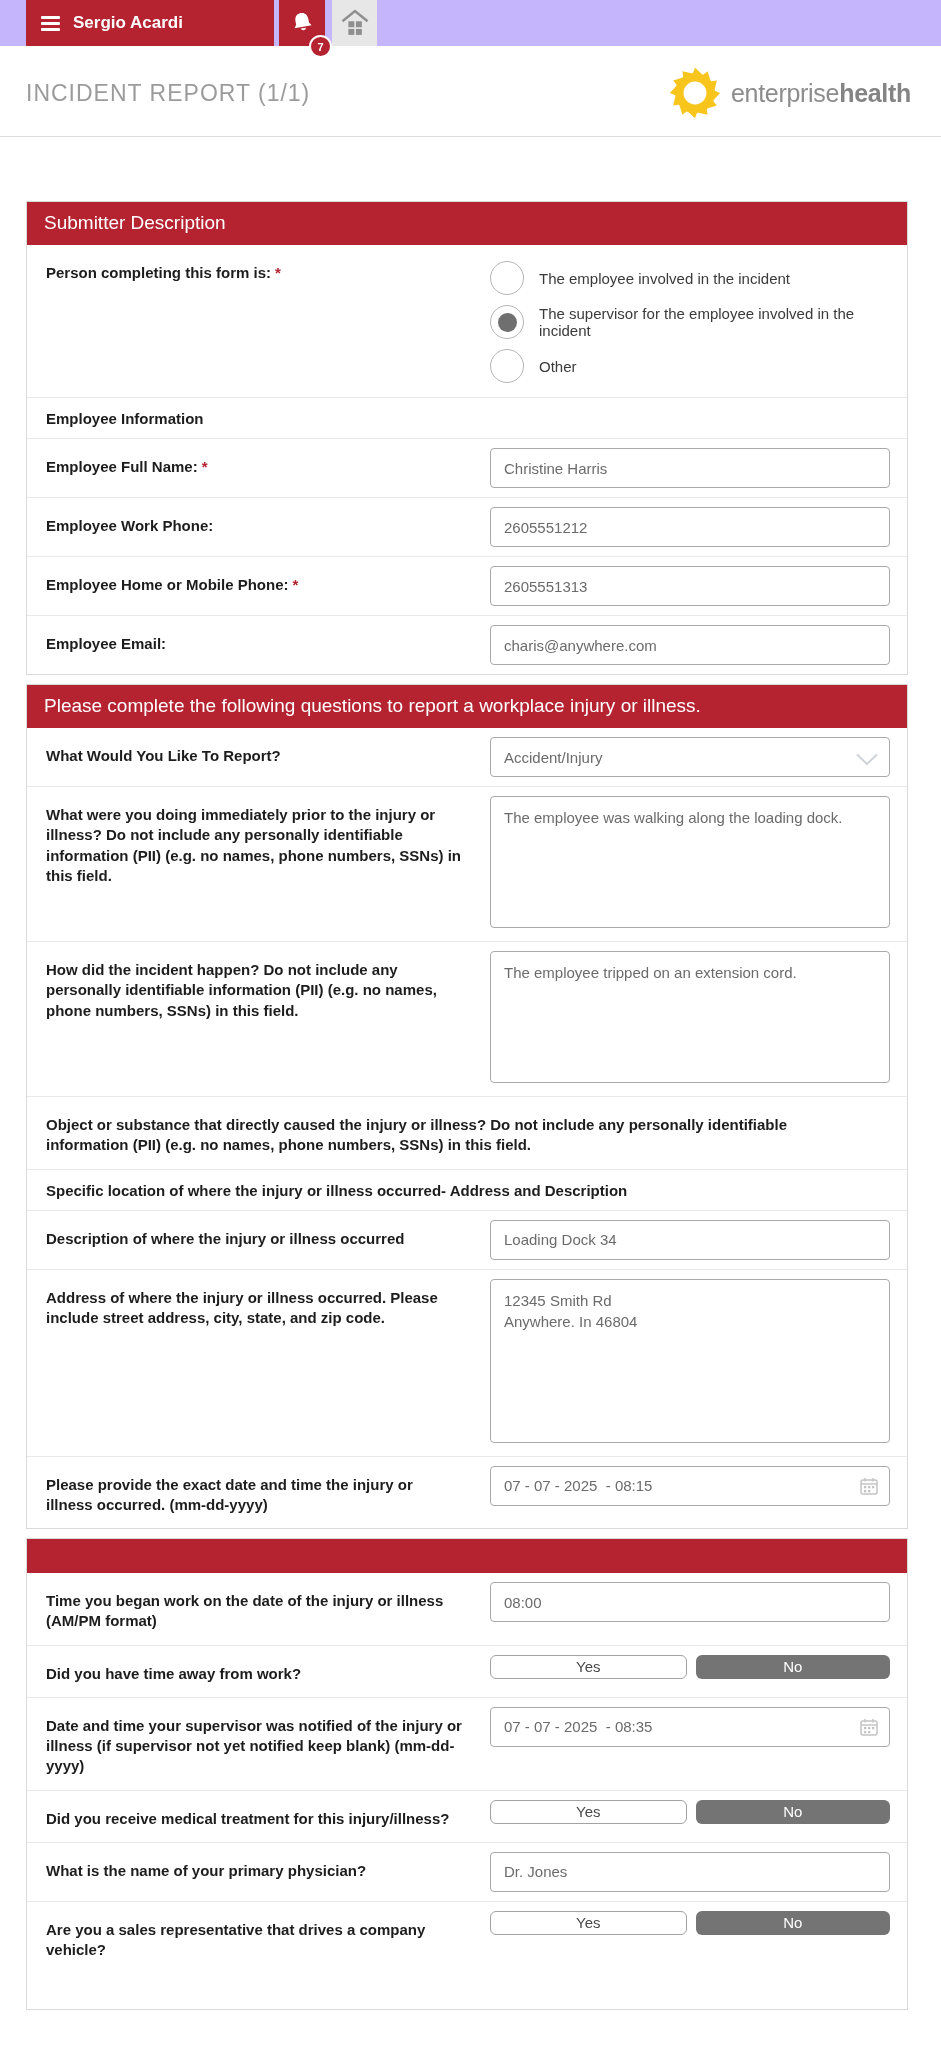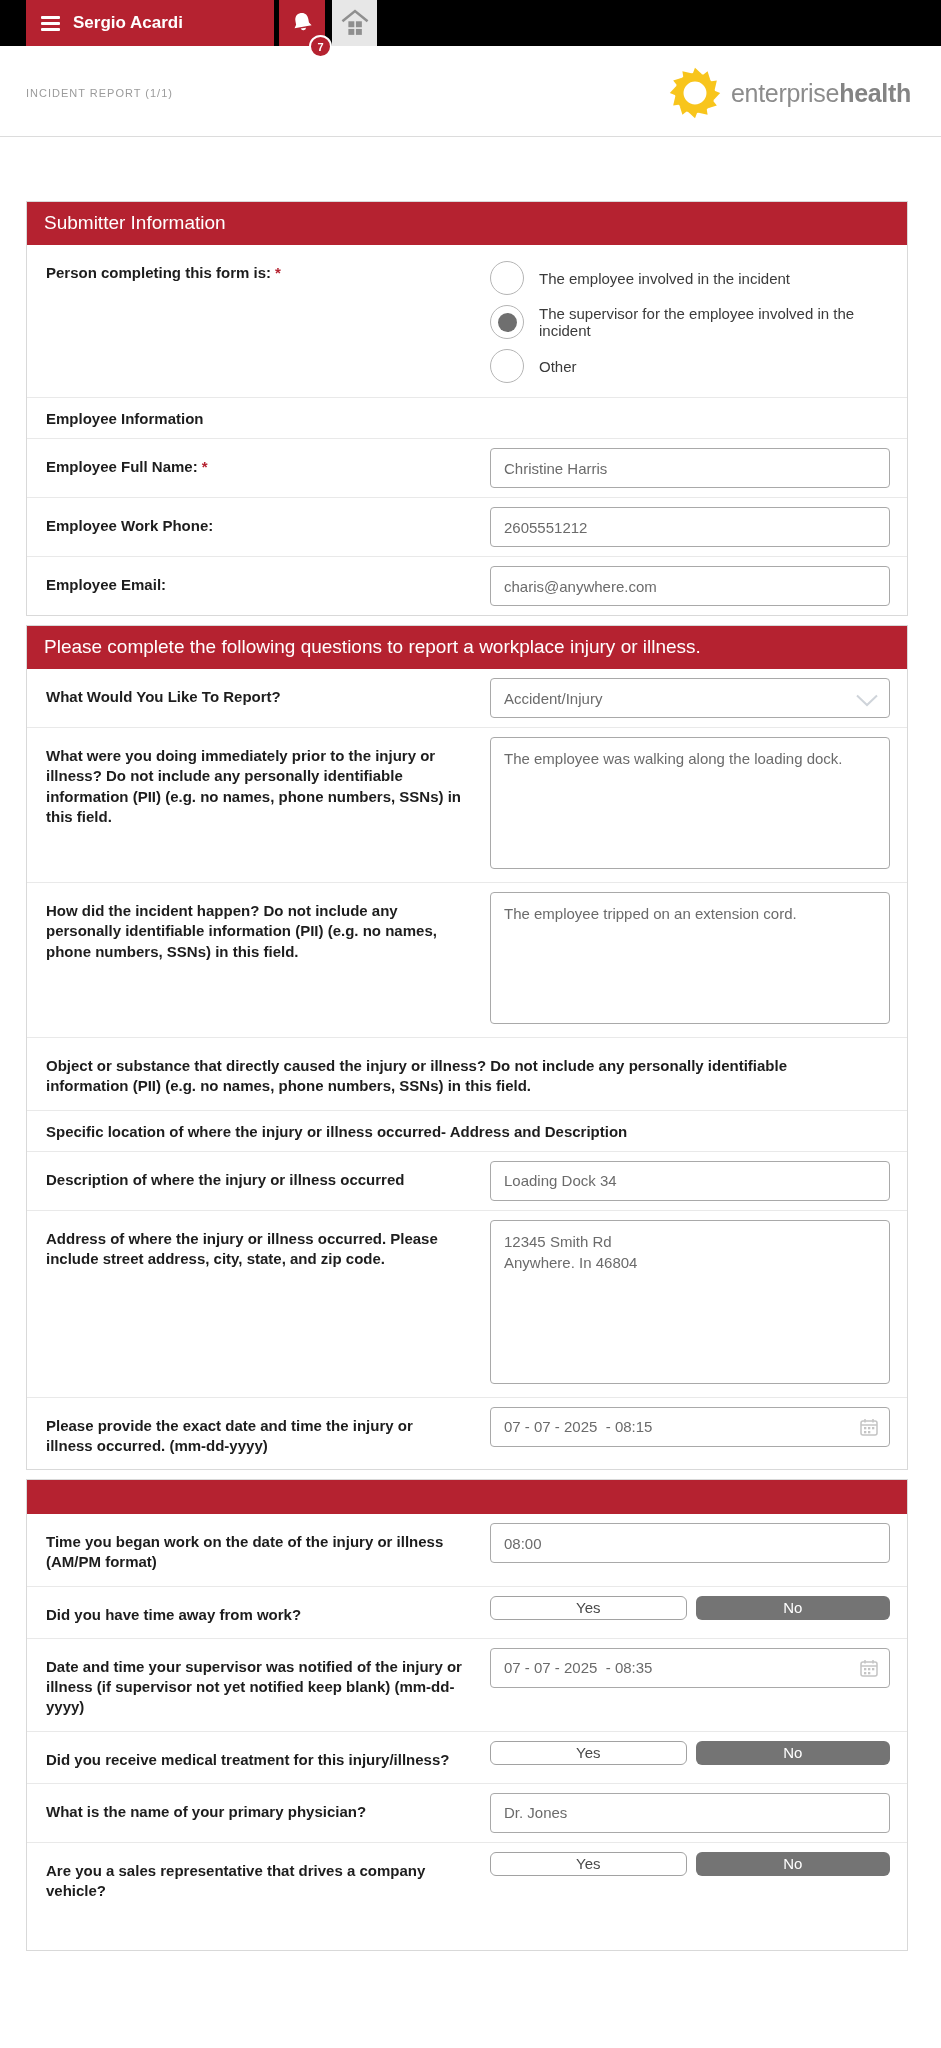--- a/index.html
+++ b/index.html
@@ -4,21 +4,21 @@
 <style>
   * { box-sizing: border-box; margin: 0; padding: 0; }
   html,body { background:#fff; }
   body {
     width: 941px;
     font-family: "Liberation Sans", sans-serif;
     color: #1d1d1d;
   }
 
   
-  .topbar { height:46px; background:#000000; display:flex; align-items:stretch; position:relative; }
+  .topbar { height:46px; background:#c4b5fd; display:flex; align-items:stretch; position:relative; }
   .userplate {
     margin-left:26px; width:248px; background:#b52230; color:#fff;
     display:flex; align-items:center; gap:13px; padding-left:15px;
     font-weight:bold; font-size:17px; cursor:pointer;
   }
   .burger { display:flex; flex-direction:column; gap:3px; }
   .burger span { display:block; width:19px; height:3px; background:#fff; border-radius:1px; }
   .bell-tile {
     width:46px; background:#b52230; margin-left:5px; position:relative;
     display:flex; align-items:center; justify-content:center; cursor:pointer;
@@ -31,21 +31,21 @@
   .home-tile {
     width:45px; background:#e7e7e7; margin-left:7px;
     display:flex; align-items:center; justify-content:center; cursor:pointer;
   }
 
   
   .pagehead {
     display:flex; justify-content:space-between; align-items:center;
     padding:20px 30px 16px 26px; border-bottom:1px solid #dcdcdc;
   }
-  .pagetitle { color:#9b9b9b; font-size:11px; letter-spacing:1px; }
+  .pagetitle { color:#9b9b9b; font-size:23px; letter-spacing:1px; }
   .logo { display:flex; align-items:center; gap:9px; }
   .logo-word { font-size:25px; color:#8c8c8c; letter-spacing:-0.3px; }
   .logo-word b { color:#848484; }
 
   .gap-top { height:64px; }
 
   
   .card { margin:0 33px 9px 26px; border:1px solid #d9d9d9; background:#fff; }
   .sec-bar { background:#b52230; color:#fff; font-size:19px; padding:10px 17px 11px; font-weight:normal; }
   .sec-bar.empty { height:34px; padding:0; }
@@ -149,21 +149,21 @@
         <circle cx="30" cy="30" r="17.5" fill="none" stroke="#f8c51c" stroke-width="9.5"></circle>
       </svg>
     </span>
     <span class="logo-word"><span>enterprise</span><b>health</b></span>
   </div>
 </div>
 
 <div class="gap-top"></div>
 
 <div class="card">
-  <div class="sec-bar">Submitter Information</div>
+  <div class="sec-bar">Submitter Description</div>
   <div class="card-body">
 
     <div class="row">
       <div class="lbl">
         <span>Person completing this form is:</span><span class="req">*</span>
       </div>
       <div class="fld radio-group">
         <div class="radio-item">
           <span class="radio"></span>
           <span class="radio-label">The employee involved in the incident</span>
@@ -190,20 +190,28 @@
       </div>
     </div>
 
     <div class="row">
       <div class="lbl">Employee Work Phone:</div>
       <div class="fld">
         <input class="txt plain" value="2605551212" style="">
       </div>
     </div>
 
+    <div class="row">
+      <div class="lbl">
+        <span>Employee Home or Mobile Phone:</span><span class="req">*</span>
+      </div>
+      <div class="fld">
+        <input class="txt plain" value="2605551313" style="">
+      </div>
+    </div>
 
     <div class="row">
       <div class="lbl">Employee Email:</div>
       <div class="fld">
         <input class="txt plain" value="charis@anywhere.com" style="">
       </div>
     </div>
 
   </div>
 </div>

